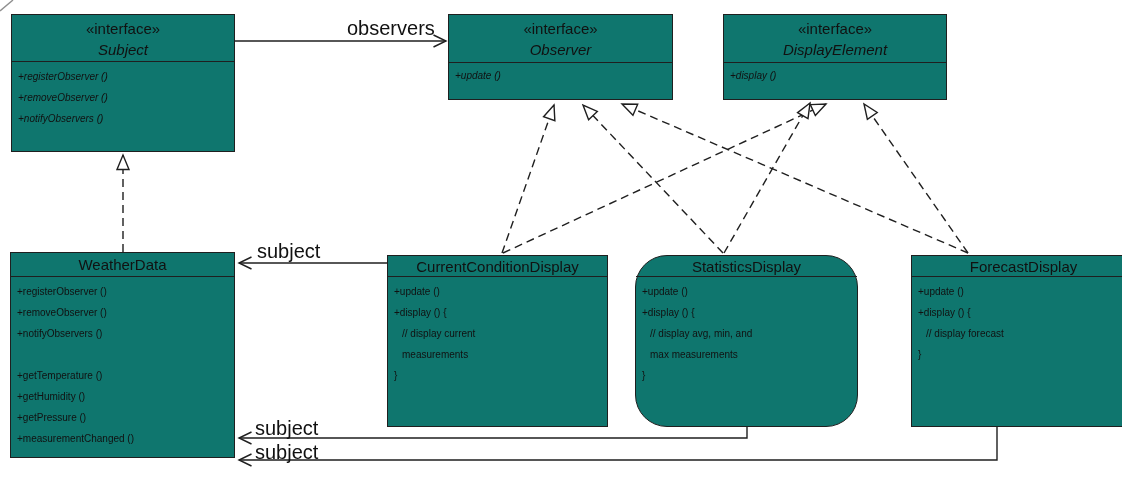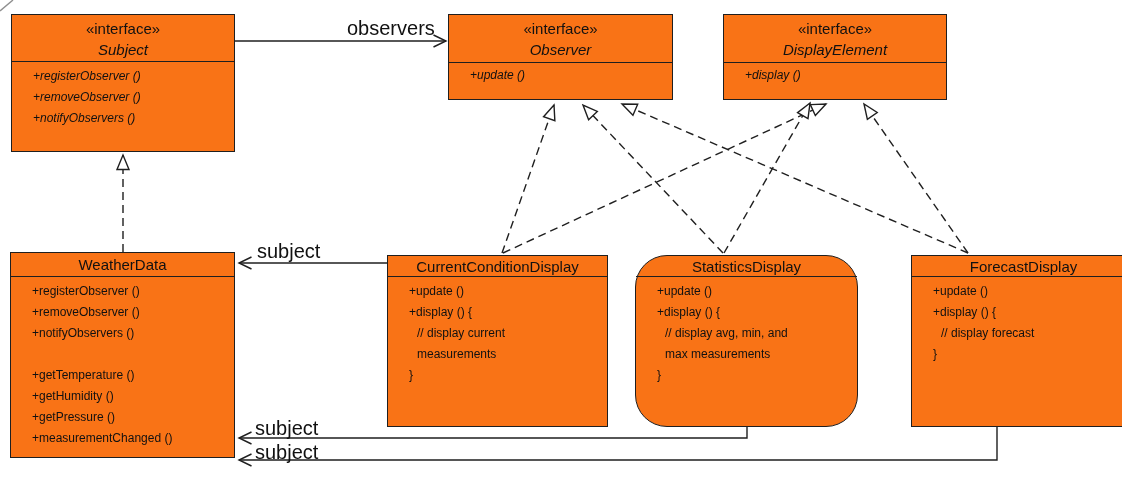--- a/index.html
+++ b/index.html
@@ -2,31 +2,31 @@
 <html><head>
 <meta charset="utf-8">
 <style>
   html,body{margin:0;padding:0;background:#fff;}
   #canvas{
     position:relative;width:1122px;height:478px;background:#ffffff;overflow:hidden;
     font-family:"Liberation Sans",sans-serif;color:#111;
   }
   #connectors{position:absolute;left:0;top:0;width:1122px;height:478px;}
   .uml-class{
-    position:absolute;box-sizing:border-box;border:1.7px solid #1f1f1f;background:#f97316;
+    position:absolute;box-sizing:border-box;border:1.7px solid #1f1f1f;background:#0f766e;
   }
   .title{
     box-sizing:border-box;border-bottom:1.7px solid #1f1f1f;text-align:center;
     font-size:15px;line-height:21px;overflow:hidden;
   }
   .title.iface{padding-top:3px;}
   .title.single{line-height:21px;padding-top:1px;}
   .cname.ital, .members.ital{font-style:italic;}
   .members{
-    padding:4px 2px 0 6px;font-size:12px;line-height:21px;overflow:hidden;margin-left:15px;
+    padding:4px 2px 0 6px;font-size:10px;line-height:21px;overflow:hidden;
   }
   .m{min-height:21px;white-space:pre;}
   .m.ind{padding-left:8px;}
   .edge-label{
     position:absolute;font-size:20px;line-height:16px;color:#111;white-space:nowrap;
   }
 </style>
 </head>
 <body>
 

